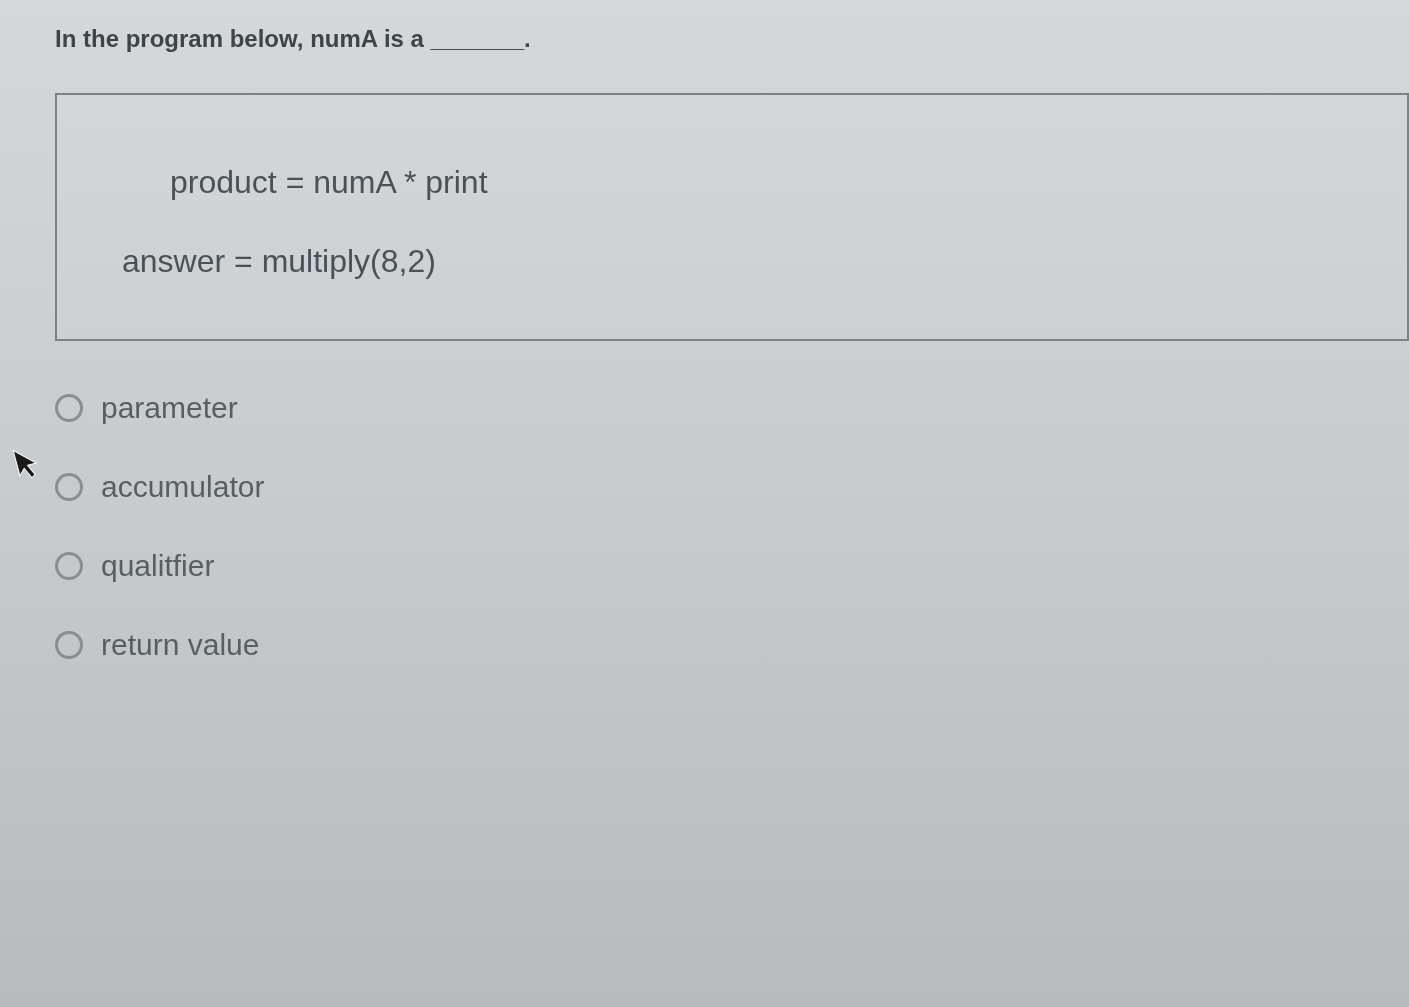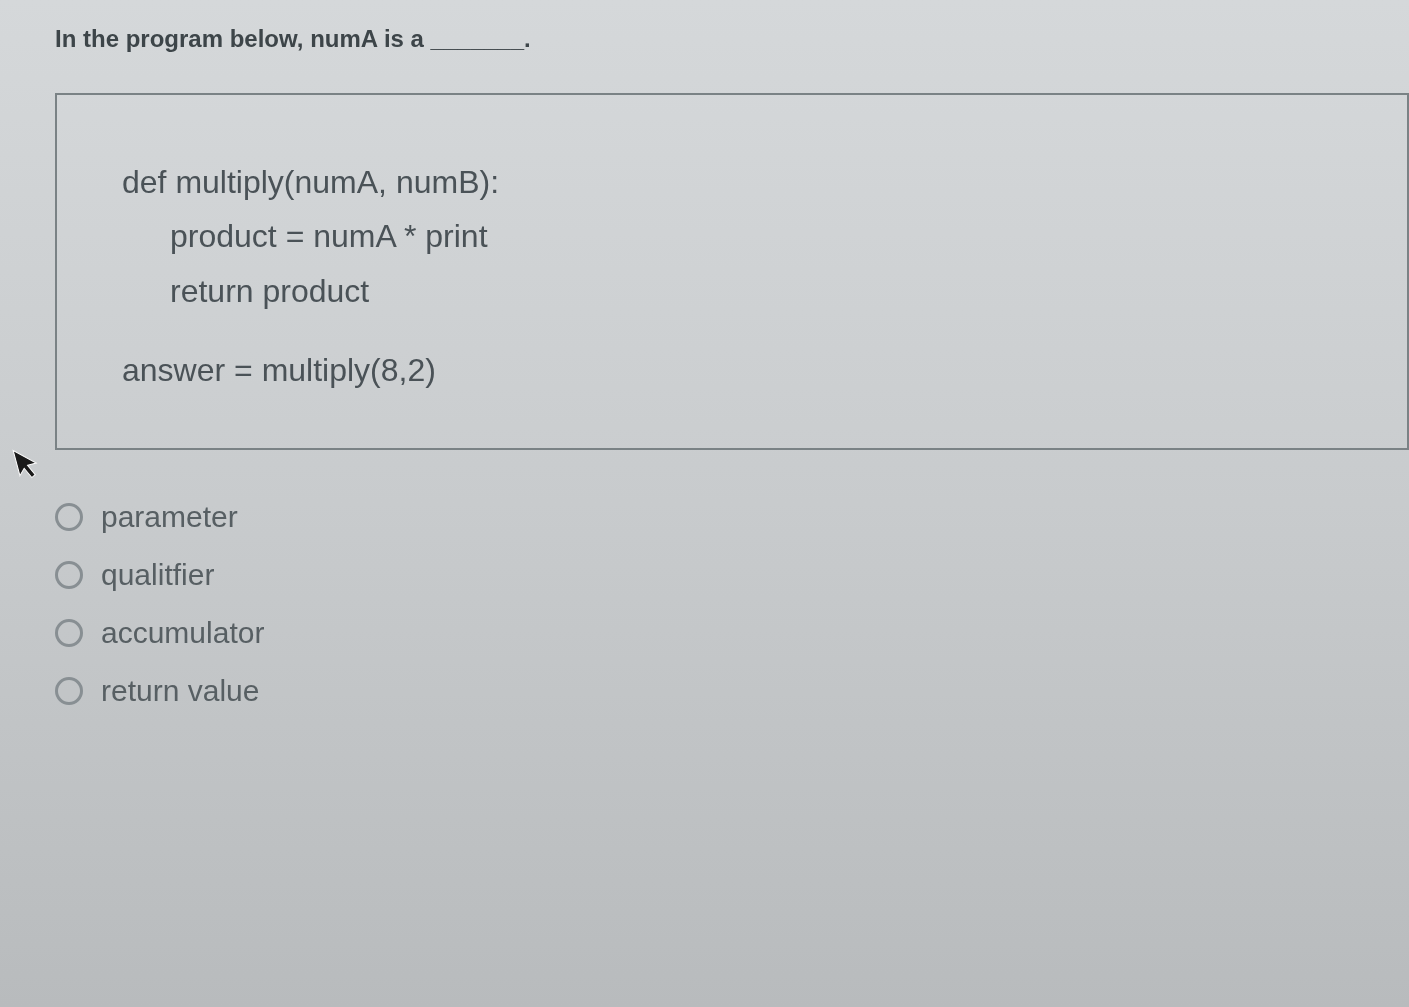--- a/index.html
+++ b/index.html
@@ -36,21 +36,21 @@
     }
     .indent {
       padding-left: 48px;
     }
     .code-gap {
       height: 25px;
     }
     .options {
       display: flex;
       flex-direction: column;
-      gap: 24px;
+      gap: 45px;
       padding-left: 0;
     }
     .option {
       display: flex;
       align-items: center;
       gap: 18px;
       cursor: pointer;
     }
     .radio-circle {
       width: 28px;
@@ -72,43 +72,41 @@
       color: #1a1a1a;
       transform: rotate(-15deg);
     }
   </style>
 </head>
 <body>
 
 <div class="question-prompt">In the program below, numA is a _______.</div>
 
 <div class="code-box">
-  <div class="code-line">def multiply(numA, numB):</div>
   <div class="code-line indent">product = numA * print</div>
-  <div class="code-line indent">return product</div>
   <div class="code-gap"></div>
   <div class="code-line">answer = multiply(8,2)</div>
 </div>
 
 <div class="cursor-icon">
   <svg width="28" height="36" viewBox="0 0 28 36">
     <path d="M 3 2 L 3 28 L 9 22 L 14 33 L 18 31 L 13 20 L 22 20 Z" fill="#1a1a1a" stroke="#ffffff" stroke-width="1"></path>
   </svg>
 </div>
 
 <div class="options">
   <div class="option">
     <div class="radio-circle"></div>
     <span class="option-label">parameter</span>
   </div>
   <div class="option">
     <div class="radio-circle"></div>
-    <span class="option-label">qualitfier</span>
+    <span class="option-label">accumulator</span>
   </div>
   <div class="option">
     <div class="radio-circle"></div>
-    <span class="option-label">accumulator</span>
+    <span class="option-label">qualitfier</span>
   </div>
   <div class="option">
     <div class="radio-circle"></div>
     <span class="option-label">return value</span>
   </div>
 </div>
 
 </body></html>

